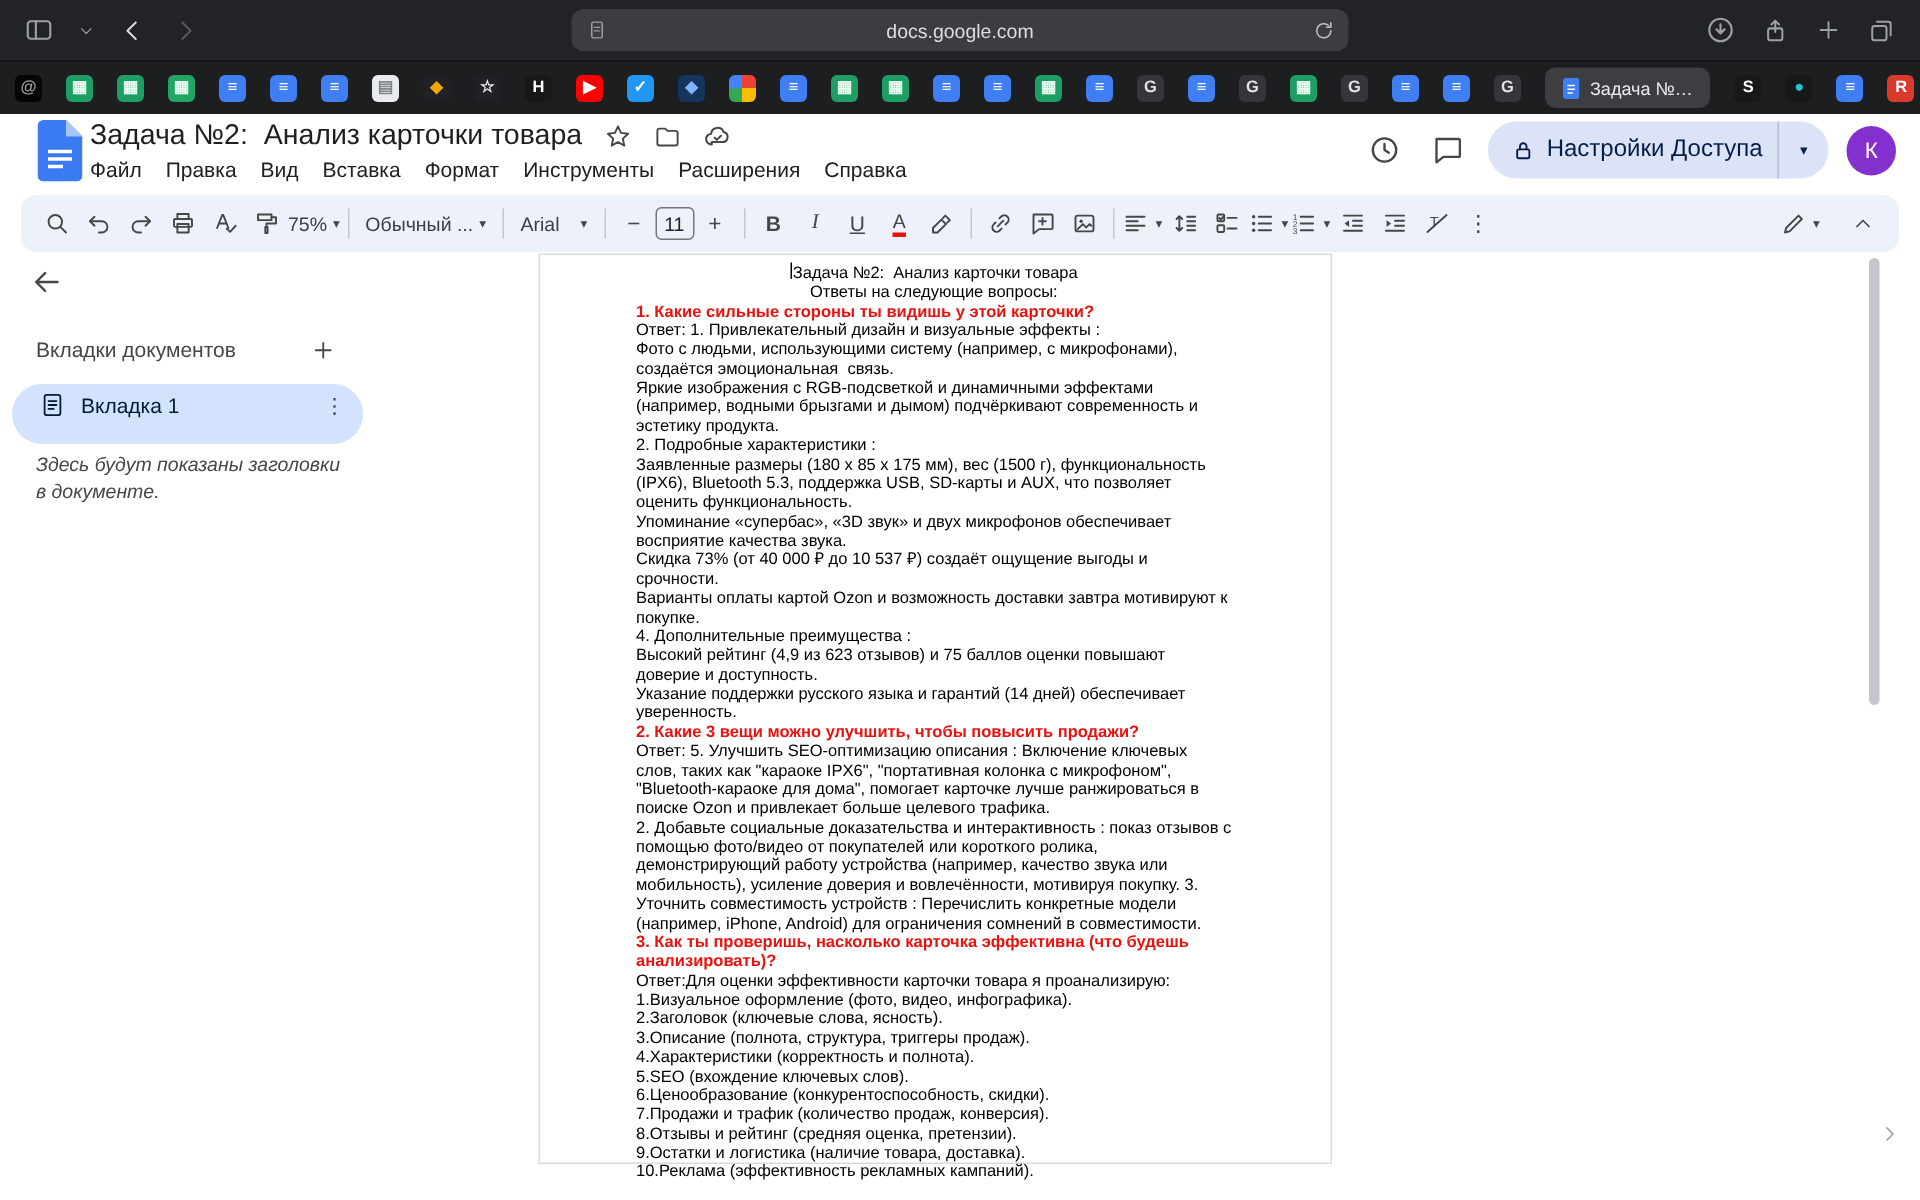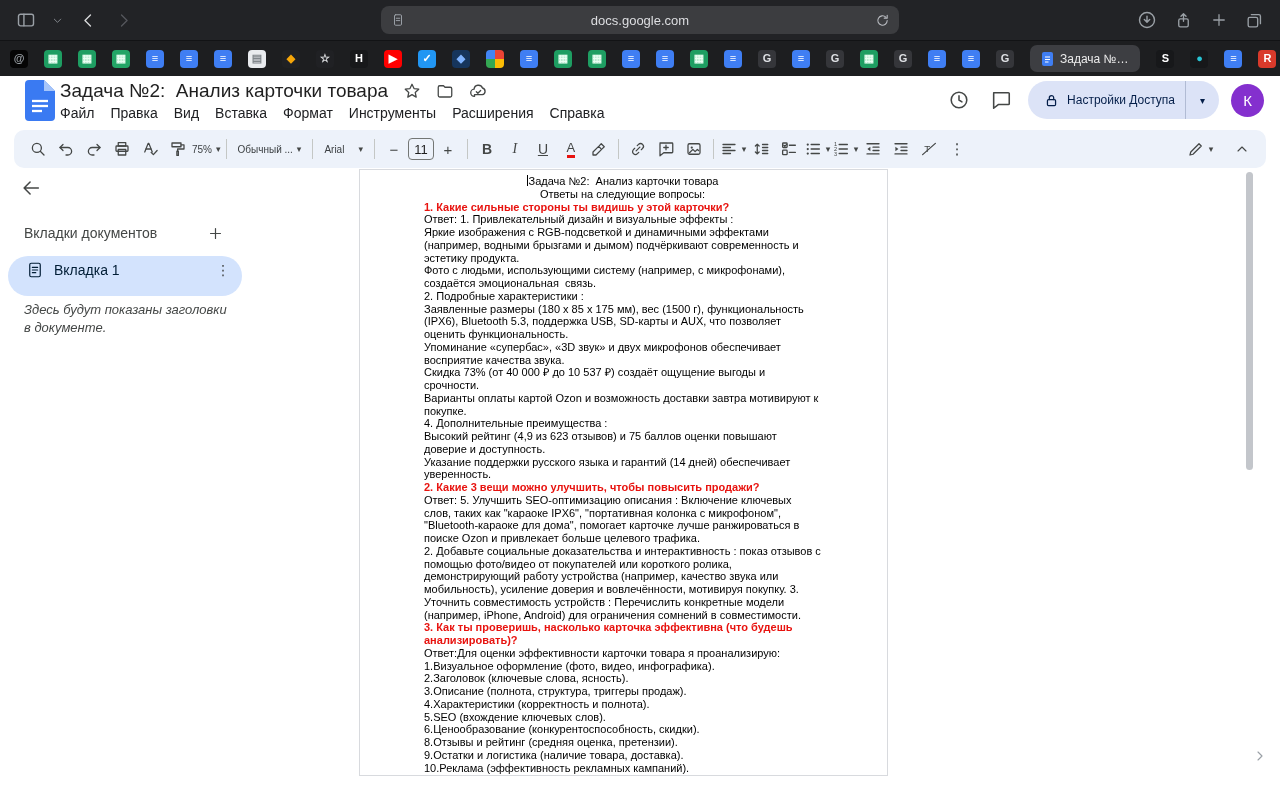--- a/index.html
+++ b/index.html
@@ -28,29 +28,29 @@
   .docs-logo{position:absolute;left:25px;top:4px}
   .title-wrap{position:absolute;left:60px;top:4px}
   .doc-title-row{display:flex;align-items:center;gap:15px}
   .doc-title{font-size:19px;font-weight:500;color:#1f1f1f;white-space:pre;cursor:text}
   .hdr-ic{color:#444746;cursor:pointer}
   .menu-bar{display:flex;margin-left:-8px;margin-top:1px}
   .menu-item{font-size:14px;color:#202124;padding:2px 8px;border-radius:8px;cursor:pointer}
   .header-right{position:absolute;right:16px;top:5px;display:flex;align-items:center;gap:12px}
   .icon-btn{width:30px;height:30px;display:flex;align-items:center;justify-content:center;color:#444746;cursor:pointer}
   .share-btn{height:38px;background:var(--share-button-bg,#dce3f7);border-radius:19px;display:flex;align-items:center;color:#041e49;cursor:pointer}
-  .share-main{display:flex;align-items:center;gap:8px;padding:0 10px 0 16px;font-size:12px;font-weight:500}
+  .share-main{display:flex;align-items:center;gap:8px;padding:0 10px 0 16px;font-size:16px;font-weight:500}
   .share-drop{width:34px;height:38px;display:flex;align-items:center;justify-content:center;border-left:1px solid rgba(4,30,73,.2);font-size:10px}
   .avatar{width:33px;height:33px;border-radius:50%;background:var(--avatar-bg,#8430ce);color:#fff;display:flex;align-items:center;justify-content:center;font-size:15px;cursor:pointer}
 
   
   .toolbar{position:absolute;top:130px;left:14px;right:14px;height:38px;background:var(--toolbar-bg,#edf2fa);border-radius:10px;display:flex;align-items:center;padding:0 10px;color:#444746}
   .tbtn{height:28px;min-width:28px;border-radius:6px;display:flex;align-items:center;justify-content:center;cursor:pointer;flex:0 0 auto}
   .tsep{width:1px;height:20px;background:#c4c7c5;margin:0 5px;flex:0 0 auto}
-  .tlabel{font-size:10px;color:#3c4043;white-space:nowrap}
+  .tlabel{font-size:13px;color:#3c4043;white-space:nowrap}
   .cdn{font-size:9px;margin-left:4px;color:#444746}
   .size-box{width:26px;height:22px;border:1px solid #747775;border-radius:4px;display:flex;align-items:center;justify-content:center;font-size:13px;color:#1f1f1f;cursor:text}
   .t-b{font-weight:700;font-size:14px}
   .t-i{font-style:italic;font-size:14px;font-family:"Liberation Serif",serif}
   .t-u{text-decoration:underline;font-size:14px}
   .t-a{font-size:13px;line-height:1;display:inline-block;border-bottom:3px solid var(--heading-red,#e8130f);padding-bottom:1px}
   .dots{font-size:15px}
   .spacer{flex:1}
 
   
@@ -471,41 +471,42 @@
   </div>
   <div class="panel-hint">Здесь будут показаны заголовки в документе.</div>
 </div>
 
 <div class="page">
   <div>
       <div class="para center"><span class="caret"></span>Задача №2:  Анализ карточки товара</div>
       <div class="para center">Ответы на следующие вопросы:</div>
       <div class="para red">1. Какие сильные стороны ты видишь у этой карточки?</div>
       <div class="para">Ответ: 1. Привлекательный дизайн и визуальные эффекты :</div>
+      <div class="para">Фото с людьми, использующими систему (например, с микрофонами), создаётся эмоциональная  связь.</div>
       <div class="para">Яркие изображения с RGB-подсветкой и динамичными эффектами (например, водными брызгами и дымом) подчёркивают современность и эстетику продукта.</div>
-      <div class="para">Фото с людьми, использующими систему (например, с микрофонами), создаётся эмоциональная  связь.</div>
       <div class="para">2. Подробные характеристики :</div>
       <div class="para">Заявленные размеры (180 x 85 x 175 мм), вес (1500 г), функциональность (IPX6), Bluetooth 5.3, поддержка USB, SD-карты и AUX, что позволяет оценить функциональность.</div>
       <div class="para">Упоминание «супербас», «3D звук» и двух микрофонов обеспечивает восприятие качества звука.</div>
       <div class="para">Скидка 73% (от 40 000 ₽ до 10 537 ₽) создаёт ощущение выгоды и срочности.</div>
       <div class="para">Варианты оплаты картой Ozon и возможность доставки завтра мотивируют к покупке.</div>
       <div class="para">4. Дополнительные преимущества :</div>
       <div class="para">Высокий рейтинг (4,9 из 623 отзывов) и 75 баллов оценки повышают доверие и доступность.</div>
       <div class="para">Указание поддержки русского языка и гарантий (14 дней) обеспечивает уверенность.</div>
       <div class="para red">2. Какие 3 вещи можно улучшить, чтобы повысить продажи?</div>
       <div class="para">Ответ: 5. Улучшить SEO-оптимизацию описания : Включение ключевых слов, таких как "караоке IPX6", "портативная колонка с микрофоном", "Bluetooth-караоке для дома", помогает карточке лучше ранжироваться в поиске Ozon и привлекает больше целевого трафика.</div>
       <div class="para">2. Добавьте социальные доказательства и интерактивность : показ отзывов с помощью фото/видео от покупателей или короткого ролика, демонстрирующий работу устройства (например, качество звука или мобильность), усиление доверия и вовлечённости, мотивируя покупку. 3. Уточнить совместимость устройств : Перечислить конкретные модели (например, iPhone, Android) для ограничения сомнений в совместимости.</div>
       <div class="para red">3. Как ты проверишь, насколько карточка эффективна (что будешь анализировать)?</div>
       <div class="para">Ответ:Для оценки эффективности карточки товара я проанализирую:</div>
       <div class="para">1.Визуальное оформление (фото, видео, инфографика).</div>
       <div class="para">2.Заголовок (ключевые слова, ясность).</div>
       <div class="para">3.Описание (полнота, структура, триггеры продаж).</div>
       <div class="para">4.Характеристики (корректность и полнота).</div>
       <div class="para">5.SEO (вхождение ключевых слов).</div>
       <div class="para">6.Ценообразование (конкурентоспособность, скидки).</div>
+      <div class="para">7.Продажи и трафик (количество продаж, конверсия).</div>
       <div class="para">8.Отзывы и рейтинг (средняя оценка, претензии).</div>
       <div class="para">9.Остатки и логистика (наличие товара, доставка).</div>
       <div class="para">10.Реклама (эффективность рекламных кампаний).</div>
     </div>
 </div>
 
 <div class="scrollbar"></div>
 <span class="corner-chevron">
     <svg class="ic" width="16" height="16" viewBox="0 0 24 24">
       <path d="M9 6l6 6-6 6"></path>

